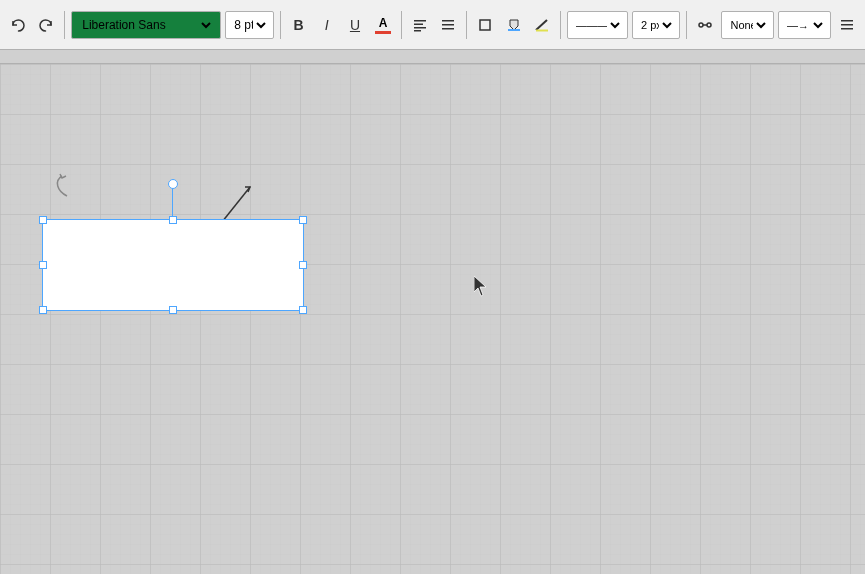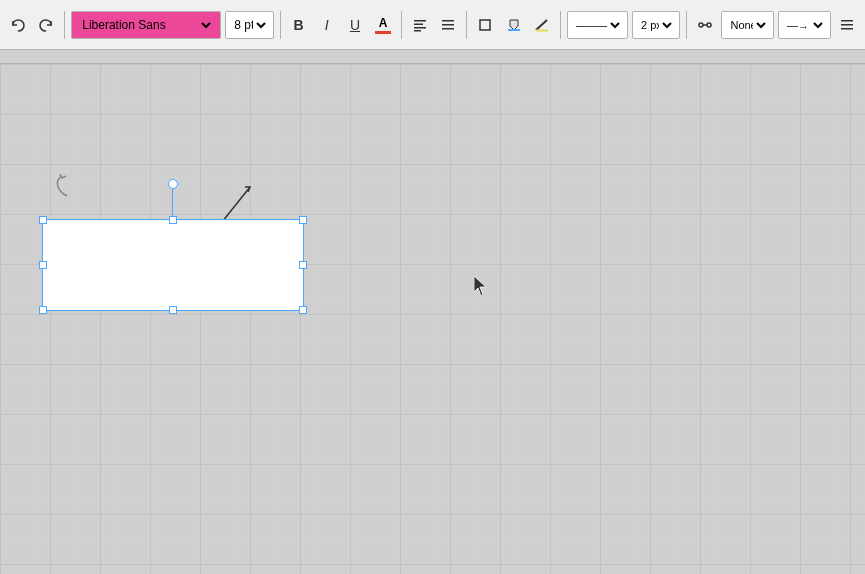--- a/index.html
+++ b/index.html
@@ -28,21 +28,21 @@
     }
 
     .toolbar-separator {
       width: 1px; height: 28px; background: #b0b0b0; margin: 0 2px;
     }
 
     .font-select {
       display: flex; align-items: center;
       height: 28px;
       border: 1px solid #b0b0b0;
-      background: #ec4899;
+      background: #15803d;
       padding: 0 6px;
       border-radius: 2px;
       cursor: pointer;
       min-width: 150px;
       font-size: 12px;
       gap: 4px;
       position: relative;
     }
     .font-select select {
       border: none; background: transparent; outline: none;

